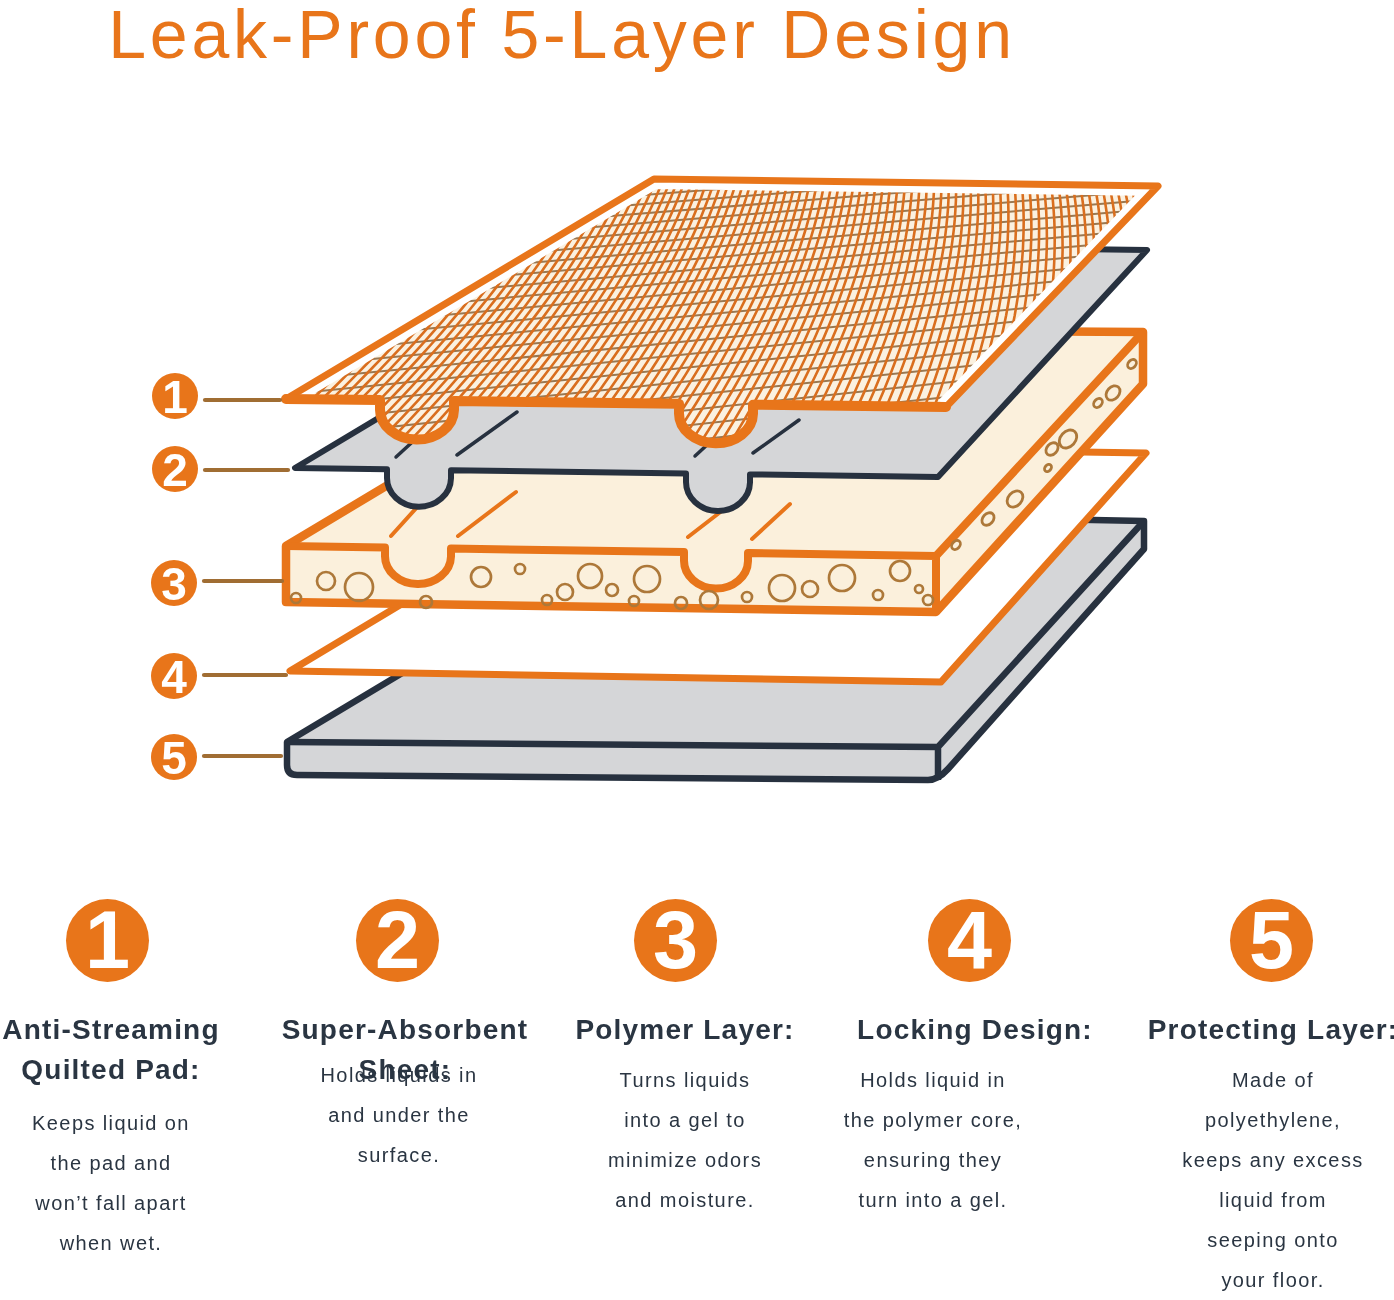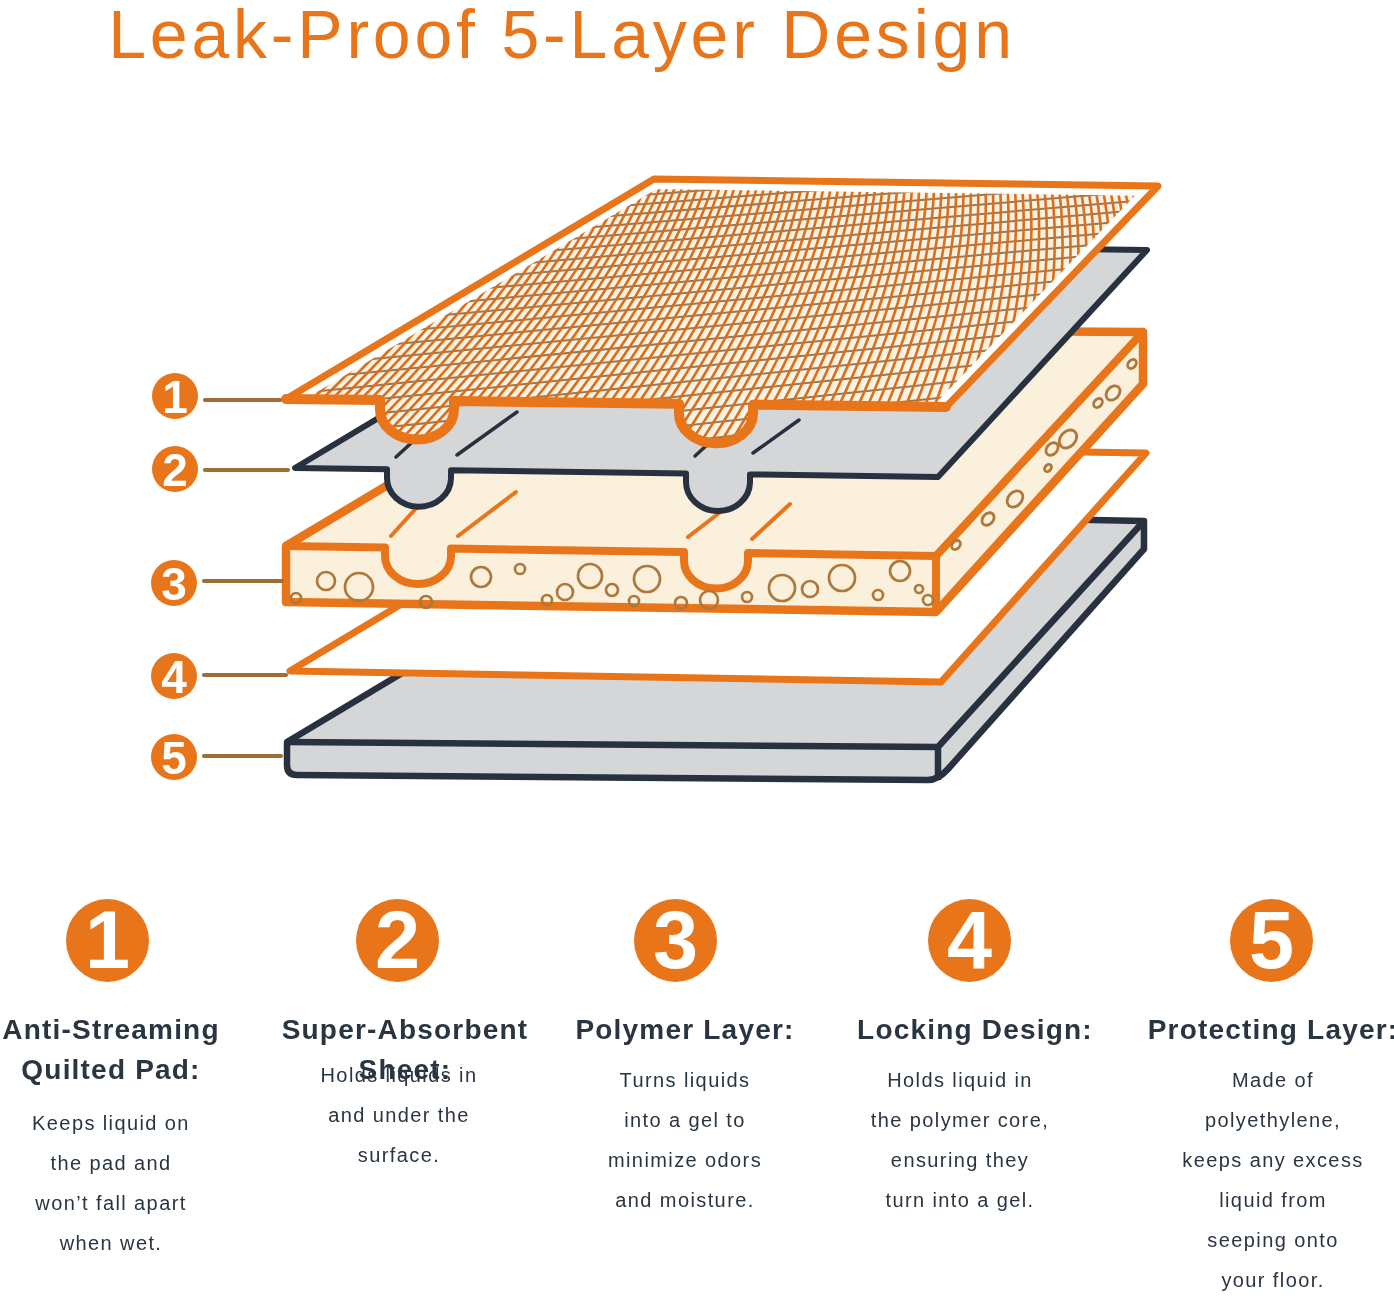--- a/index.html
+++ b/index.html
@@ -209,16 +209,16 @@
 <div class="bhead" style="left:-29px">Anti-Streaming<br>Quilted Pad:</div>
 <div class="bbody" style="left:-29px;top:1103px">Keeps liquid on<br>the pad and<br>won’t fall apart<br>when wet.</div>
 <div class="bcirc" style="left:356px">2</div>
 <div class="bhead" style="left:265px">Super-Absorbent<br>Sheet:</div>
 <div class="bbody" style="left:259px;top:1055px">Holds liquids in<br>and under the<br>surface.</div>
 <div class="bcirc" style="left:634px">3</div>
 <div class="bhead" style="left:545px">Polymer Layer:</div>
 <div class="bbody" style="left:545px;top:1060px">Turns liquids<br>into a gel to<br>minimize odors<br>and moisture.</div>
 <div class="bcirc" style="left:928px">4</div>
 <div class="bhead" style="left:835px">Locking Design:</div>
-<div class="bbody" style="left:820px;top:1060px">Holds liquid in<br>the polymer core,<br>ensuring they<br>turn into a gel.</div>
+<div class="bbody" style="left:793px;top:1060px">Holds liquid in<br>the polymer core,<br>ensuring they<br>turn into a gel.</div>
 <div class="bcirc" style="left:1230px">5</div>
 <div class="bhead" style="left:1133px">Protecting Layer:</div>
 <div class="bbody" style="left:1133px;top:1060px">Made of<br>polyethylene,<br>keeps any excess<br>liquid from<br>seeping onto<br>your floor.</div>
 
 </body></html>

